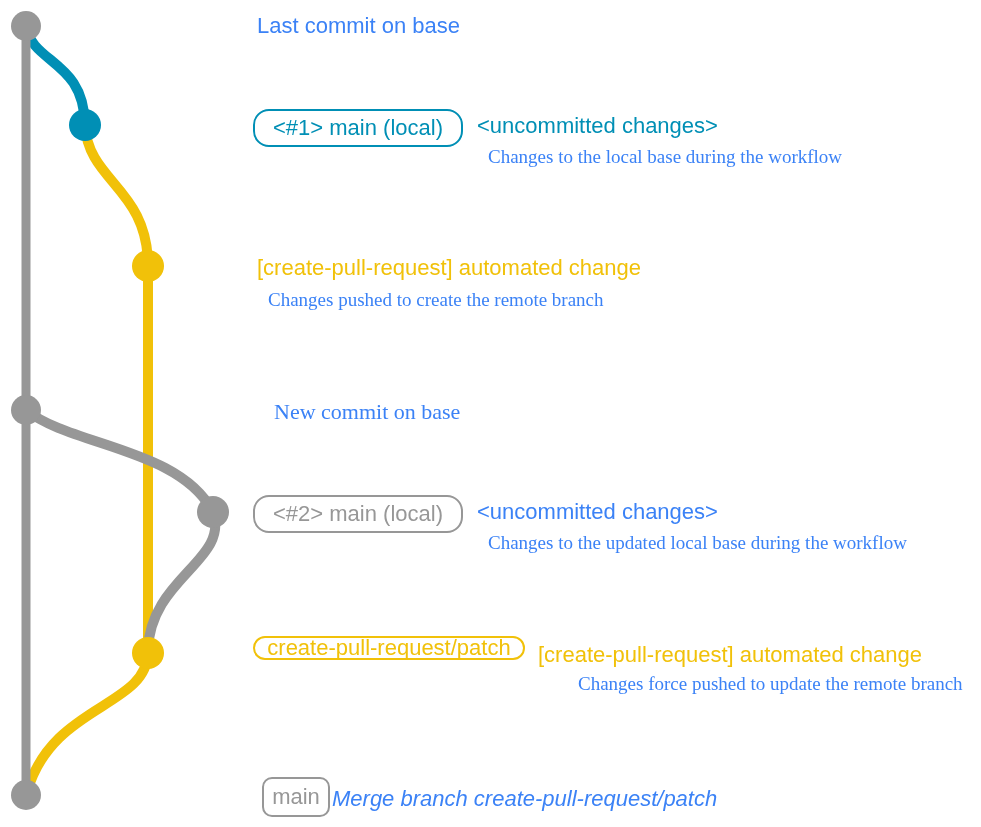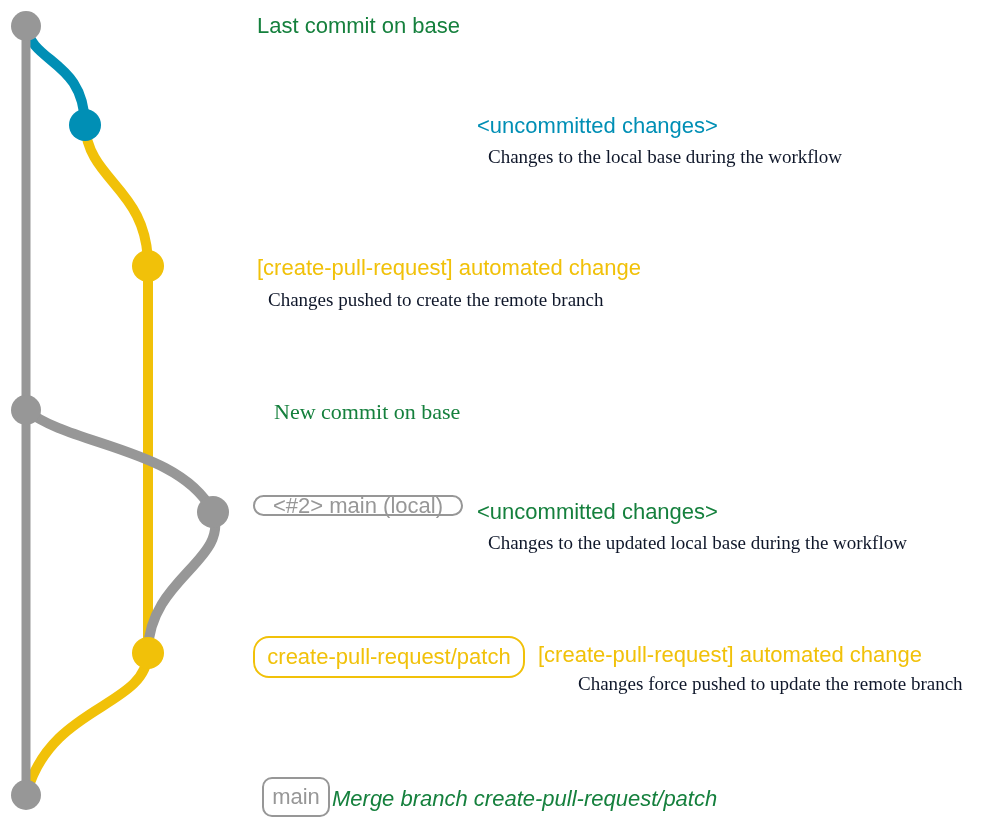--- a/index.html
+++ b/index.html
@@ -23,23 +23,23 @@
   .abs { position: absolute; white-space: nowrap; }
   .sans {
     font-family: "Liberation Sans", sans-serif;
     font-size: 22px;
     line-height: 26px;
   }
   .serif-note {
     font-family: "Liberation Serif", serif;
     font-size: 19px;
     line-height: 22px;
-    color: #0f172a;
+    color: #3b82f6;
   }
-  .c-gray   { color: #15803d; }
+  .c-gray   { color: #3b82f6; }
   .c-blue   { color: #008fb5; }
   .c-yellow { color: #f1c109; }
   .badge {
     display: flex;
     align-items: center;
     justify-content: center;
     box-sizing: border-box;
     border: 2px solid;
     border-radius: 16px;
     font-size: 22px;
@@ -66,32 +66,33 @@
     <circle cx="85" cy="125" r="16" fill="#008fb5"></circle>
     <circle cx="148" cy="266" r="16" fill="#f1c109"></circle>
     <circle cx="26" cy="410" r="15" fill="#979797"></circle>
     <circle cx="213" cy="512" r="16" fill="#979797"></circle>
     <circle cx="148" cy="653" r="16" fill="#f1c109"></circle>
     <circle cx="26" cy="795" r="15" fill="#979797"></circle>
   </svg>
 
   <div class="abs sans c-gray" style="left:257px; top:13px;">Last commit on base</div>
 
+  <div class="abs badge b-blue" style="left:253px; top:109px; width:210px; height:38px;">&lt;#1&gt; main (local)</div>
   <div class="abs sans c-blue" style="left:477px; top:113px;">&lt;uncommitted changes&gt;</div>
   <div class="abs serif-note" style="left:488px; top:146px;">Changes to the local base during the workflow</div>
 
   <div class="abs sans c-yellow" style="left:257px; top:255px;">[create-pull-request] automated change</div>
   <div class="abs serif-note" style="left:268px; top:289px;">Changes pushed to create the remote branch</div>
 
   <div class="abs sans c-gray" style="left:274px; top:399px;font-family:Liberation Serif, serif;">New commit on base</div>
 
-  <div class="abs badge b-gray" style="left:253px; top:495px; width:210px; height:21px;">&lt;#2&gt; main (local)</div>
+  <div class="abs badge b-gray" style="left:253px; top:495px; width:210px; height:38px;">&lt;#2&gt; main (local)</div>
   <div class="abs sans c-gray" style="left:477px; top:499px;">&lt;uncommitted changes&gt;</div>
   <div class="abs serif-note" style="left:488px; top:532px;font-family:Liberation Serif, serif;">Changes to the updated local base during the workflow</div>
 
-  <div class="abs badge b-yellow" style="left:253px; top:636px; width:272px; height:42px;">create-pull-request/patch</div>
+  <div class="abs badge b-yellow" style="left:253px; top:636px; width:272px; height:24px;">create-pull-request/patch</div>
   <div class="abs sans c-yellow" style="left:538px; top:642px;">[create-pull-request] automated change</div>
   <div class="abs serif-note" style="left:578px; top:673px;">Changes force pushed to update the remote branch</div>
 
   <div class="abs badge b-gray" style="left:262px; top:777px; width:68px; height:40px; border-radius:10px;">main</div>
   <div class="abs sans c-gray" style="left:332px; top:786px;font-style:italic;">Merge branch create-pull-request/patch</div>
 
 </div>
 
 </body></html>

